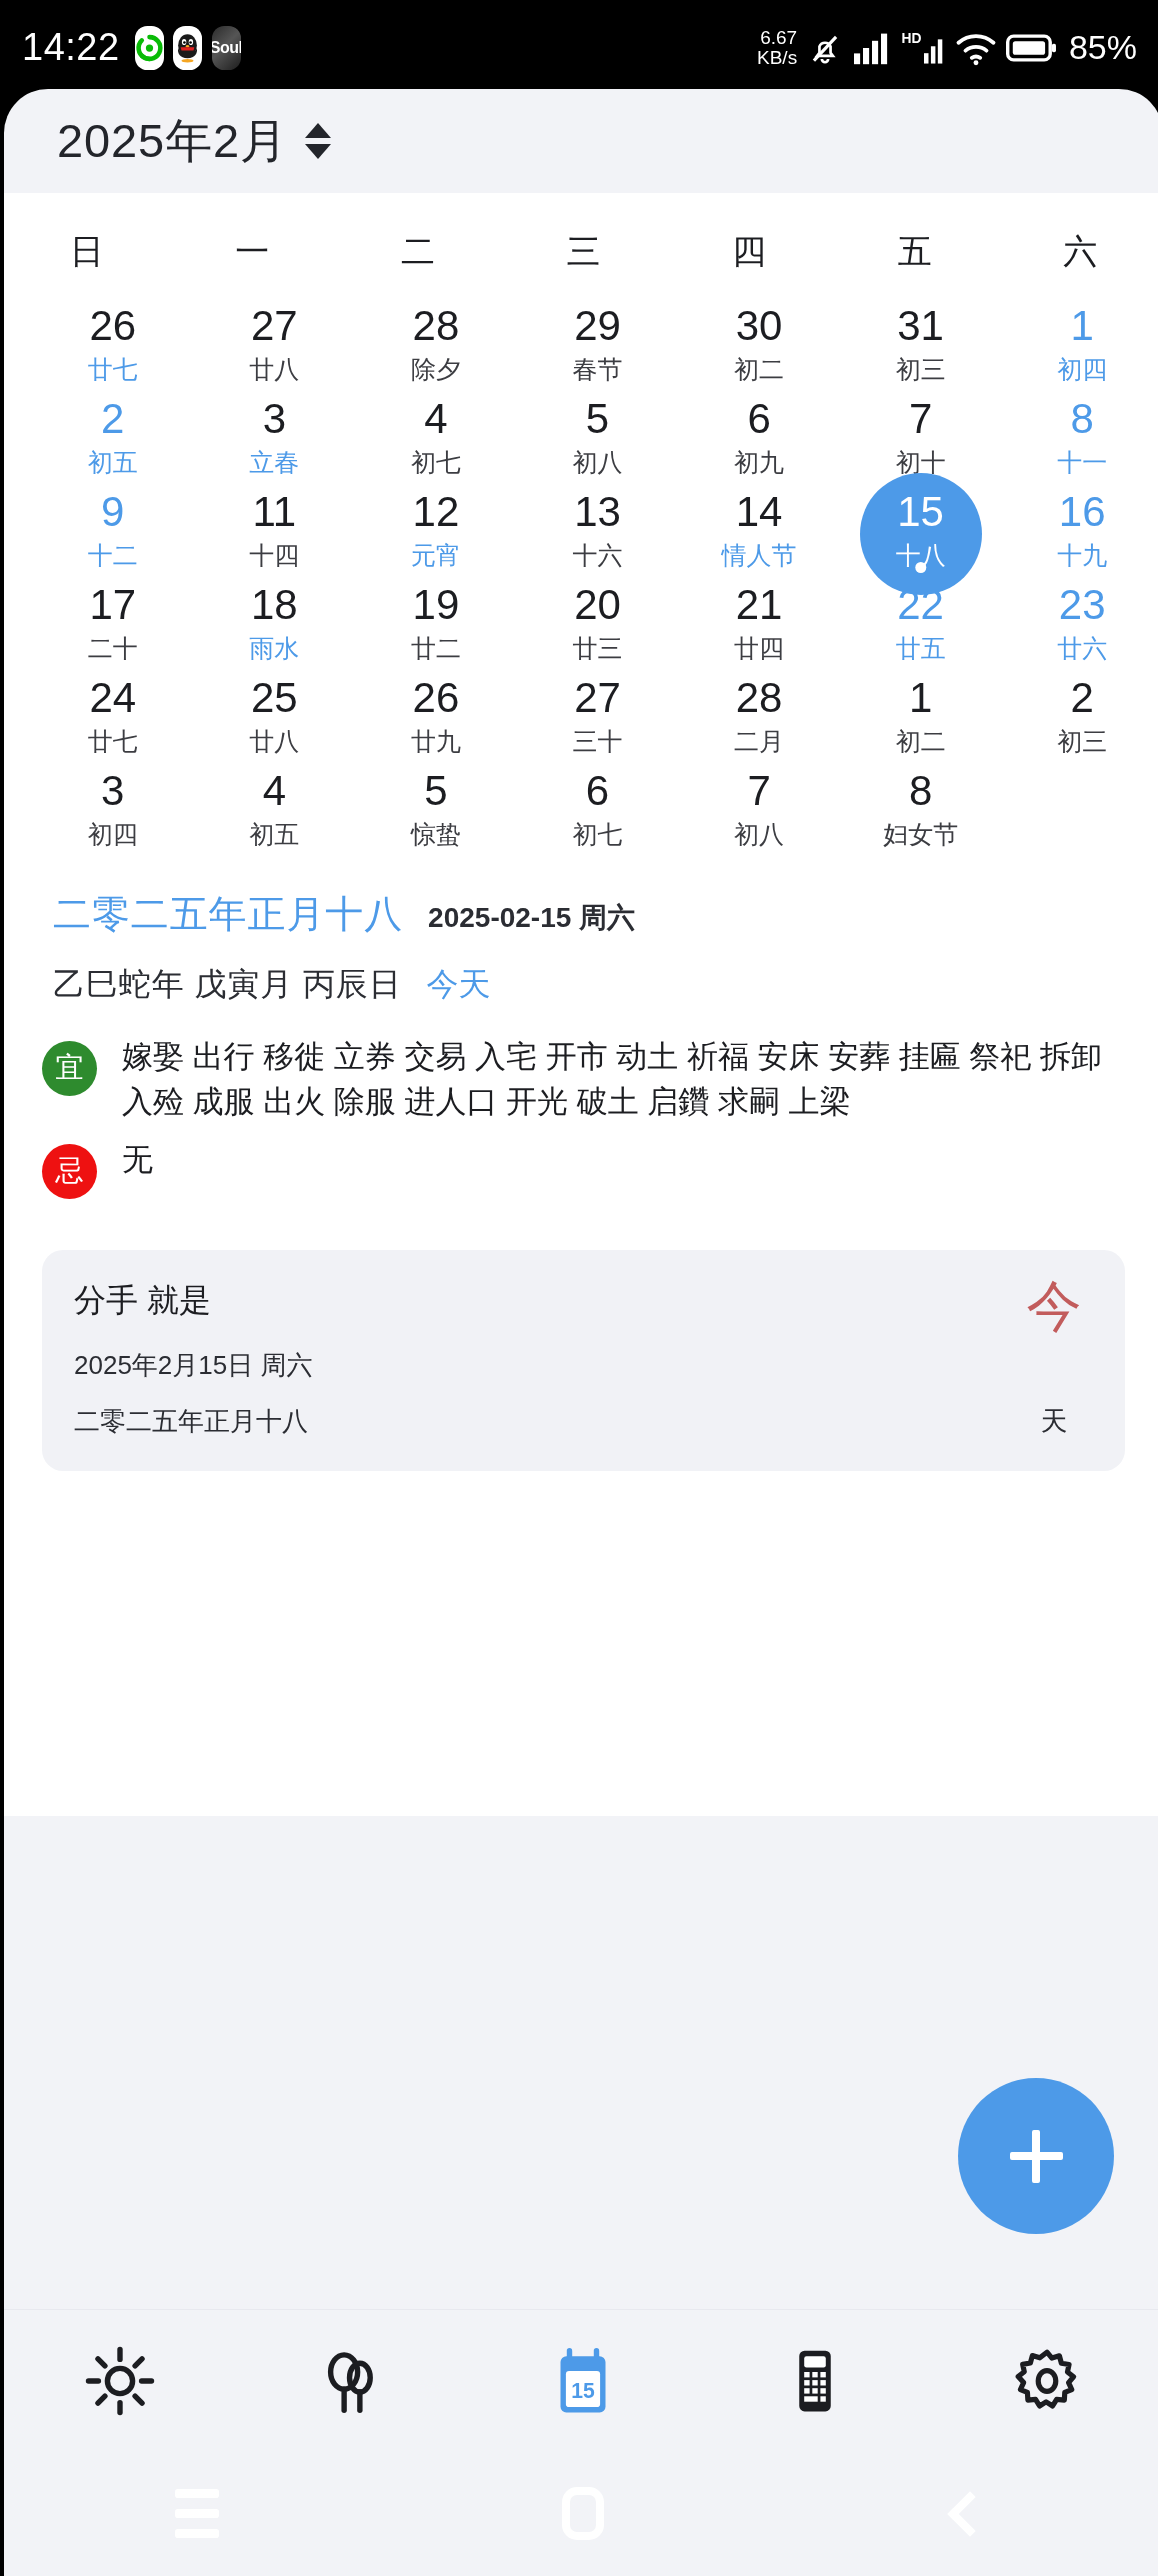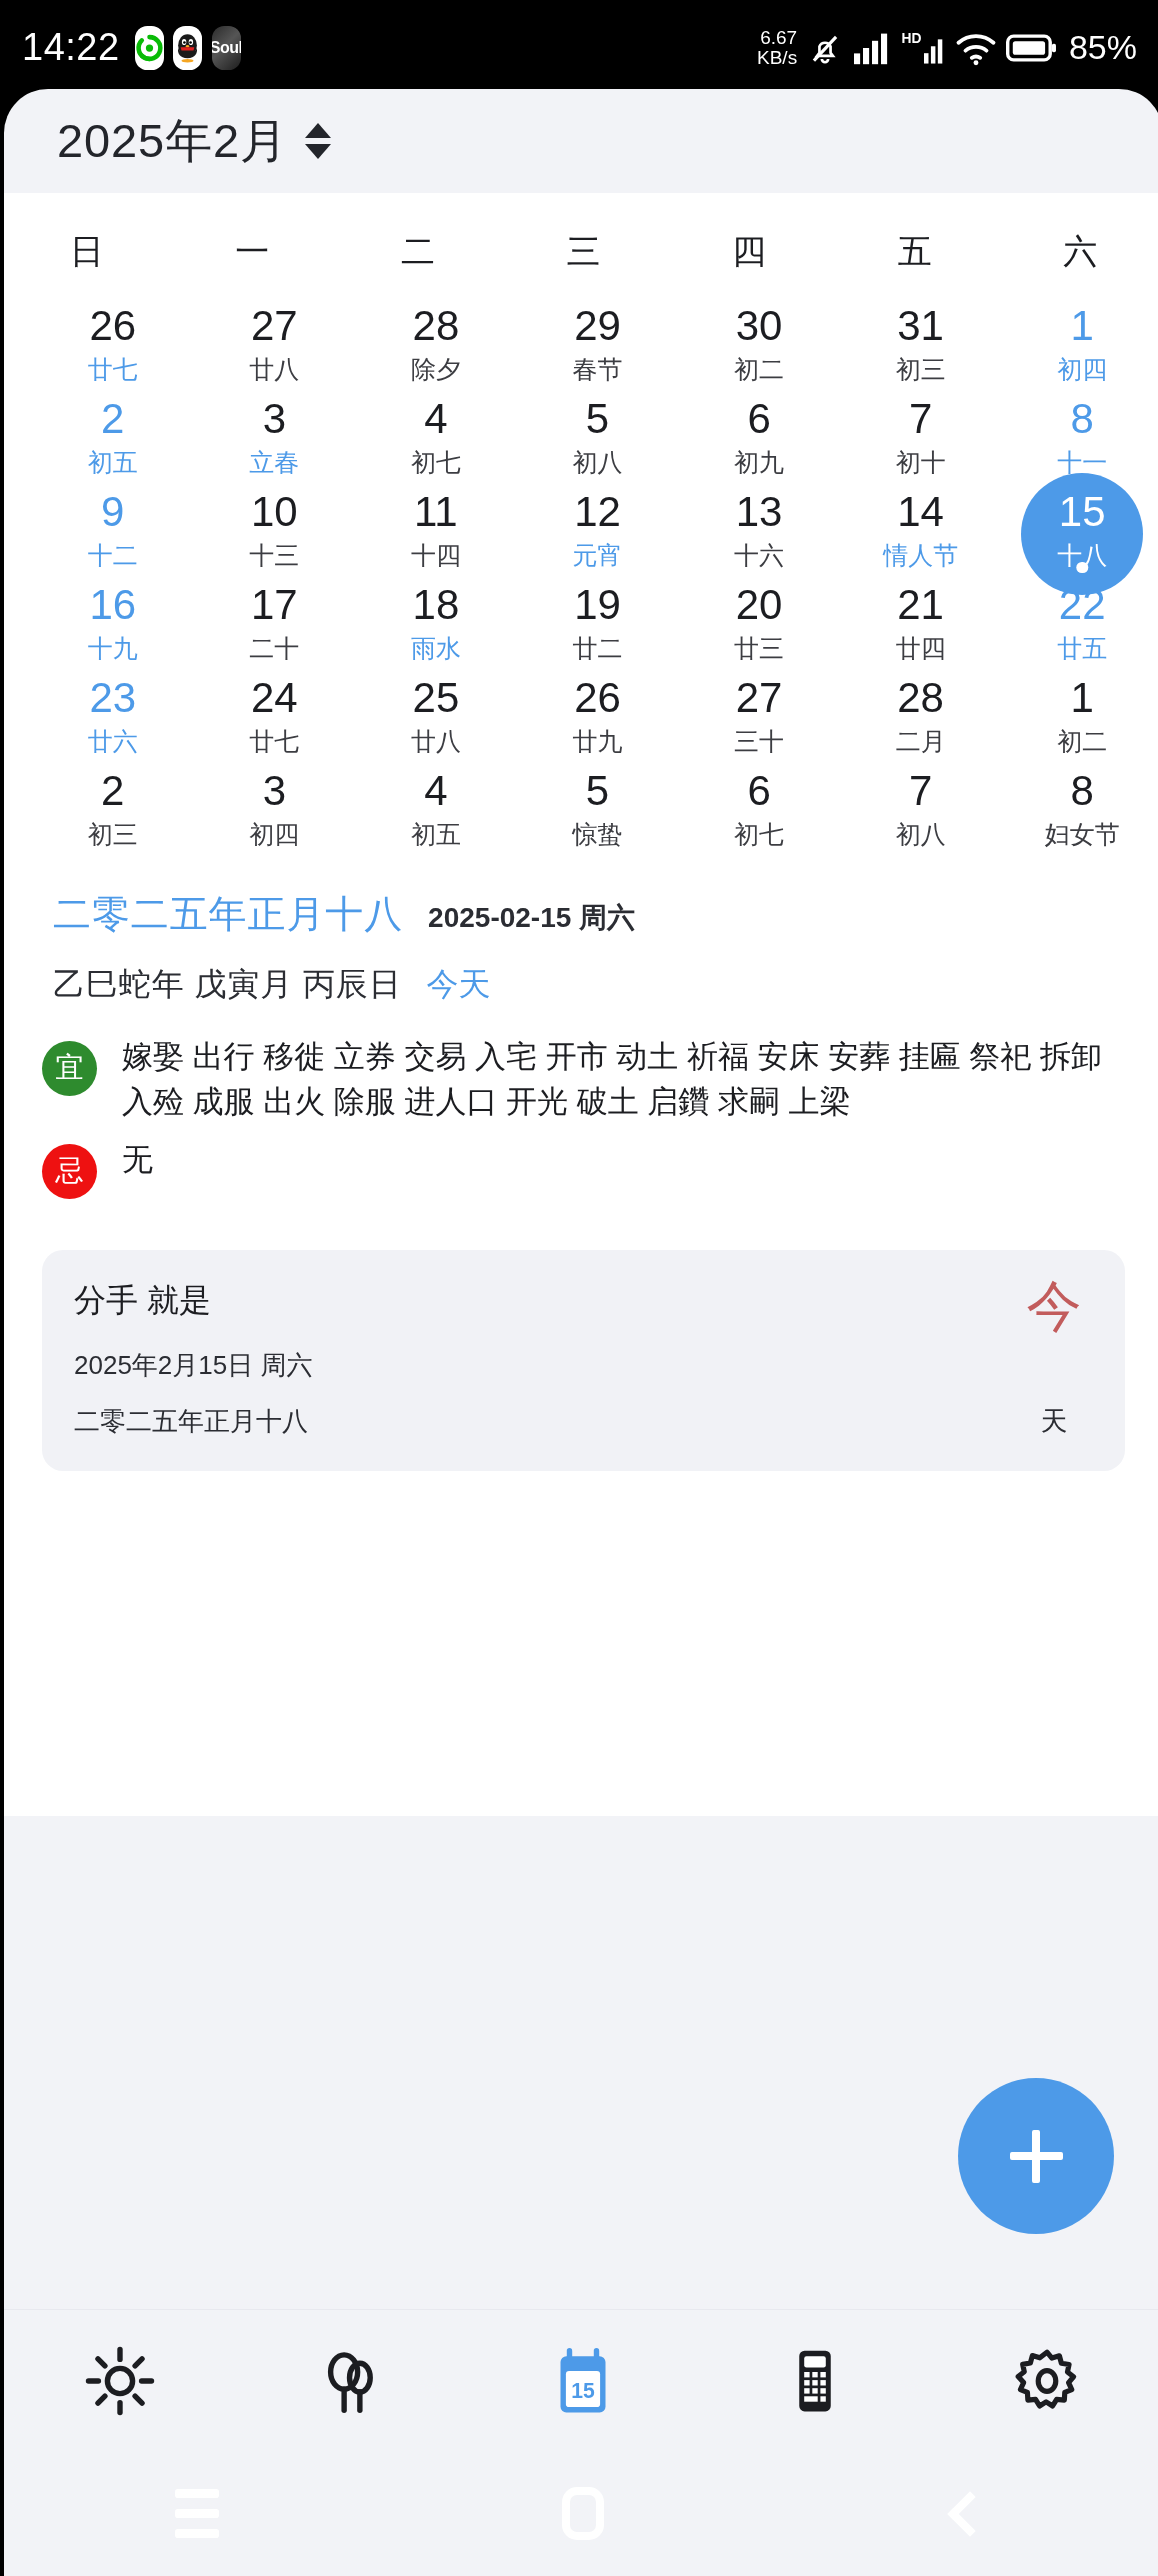--- a/index.html
+++ b/index.html
@@ -273,24 +273,20 @@
           </div>
           <div class="cell wknd">
             <span class="num">8</span>
             <span class="lun">十一</span>
           </div>
           <div class="cell wknd">
             <span class="num">9</span>
             <span class="lun">十二</span>
           </div>
           <div class="cell">
-            <span class="num">10</span>
-            <span class="lun">十三</span>
-          </div>
-          <div class="cell">
             <span class="num">11</span>
             <span class="lun">十四</span>
           </div>
           <div class="cell festival">
             <span class="num">12</span>
             <span class="lun">元宵</span>
           </div>
           <div class="cell">
             <span class="num">13</span>
             <span class="lun">十六</span>

